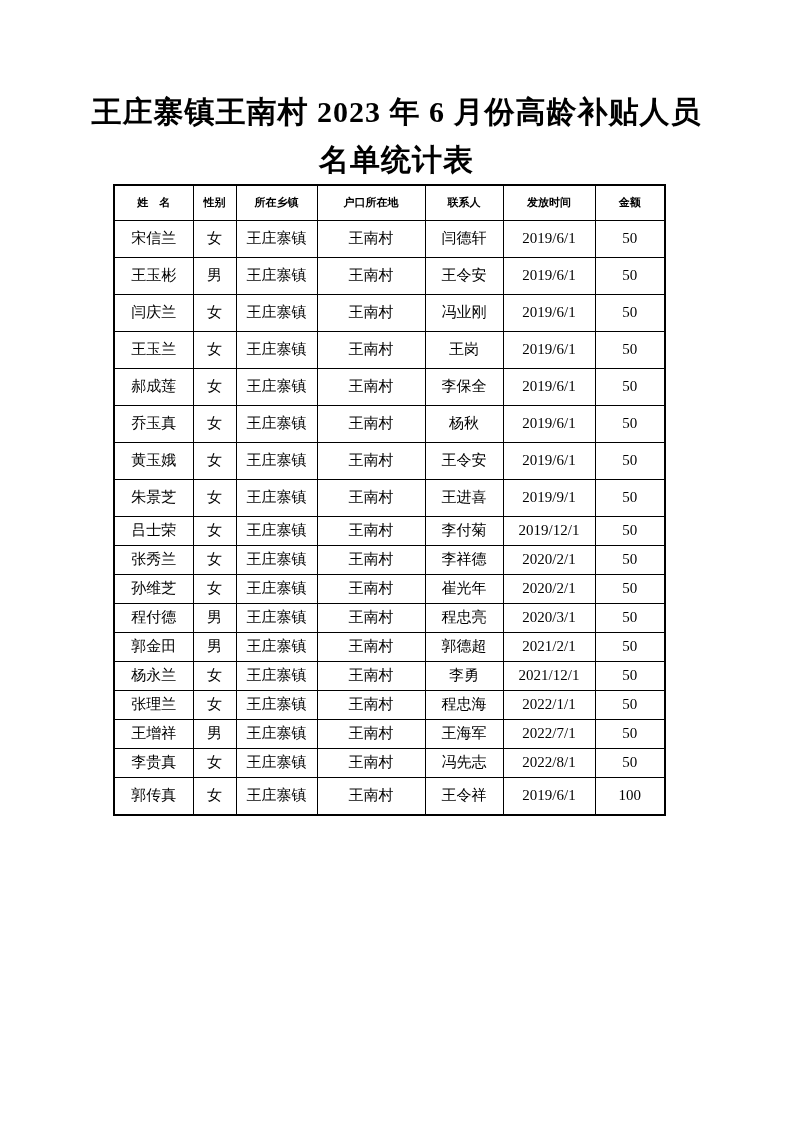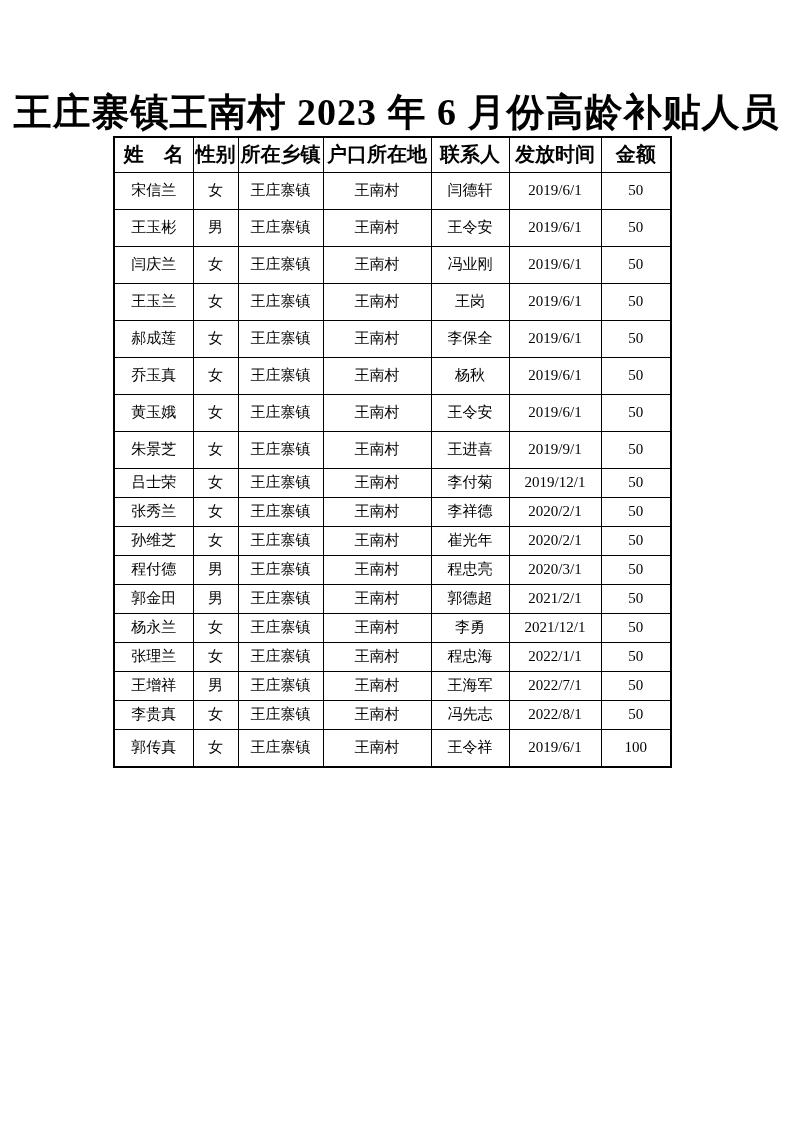--- a/index.html
+++ b/index.html
@@ -13,60 +13,61 @@
     height: 1122px;
     background: #ffffff;
     color: #000000;
     font-family: "Liberation Serif", "DejaVu Serif", serif;
     overflow: hidden;
   }
   .title-block {
     padding-top: 88px;
     text-align: center;
     font-weight: bold;
-    font-size: 38px;
+    font-size: 30px;
     line-height: 48px;
     letter-spacing: 1px;
   }
   table.subsidy {
     border-collapse: collapse;
     table-layout: fixed;
     margin-left: 113px;
     margin-top: 0;
     border: 2px solid #000000;
   }
   table.subsidy th,
   table.subsidy td {
     border: 1px solid #000000;
     text-align: center;
     vertical-align: middle;
     padding: 0 2px;
     overflow: hidden;
     white-space: nowrap;
   }
   table.subsidy th {
-    font-size: 20px;
+    font-size: 11px;
     font-weight: bold;
   }
   table.subsidy td {
     font-size: 15px;
     font-weight: normal;
   }
   thead tr { height: 35px; }
   tr.row-tall   { height: 37px; }
   tr.row-short  { height: 29px; margin-top: 30px; }
   tr.row-taller { height: 38px; padding-left: 48px; }
 </style>
 </head>
 <body>
 
 <div class="page">
 
   <div class="title-block">
     <div>王庄寨镇王南村 2023 年 6 月份高龄补贴人员</div>
+    <div>名单统计表</div>
   </div>
 
   <table class="subsidy">
     <colgroup>
       <col style="width:79px">
       <col style="width:43px">
       <col style="width:81px">
       <col style="width:108px">
       <col style="width:78px">
       <col style="width:92px">

